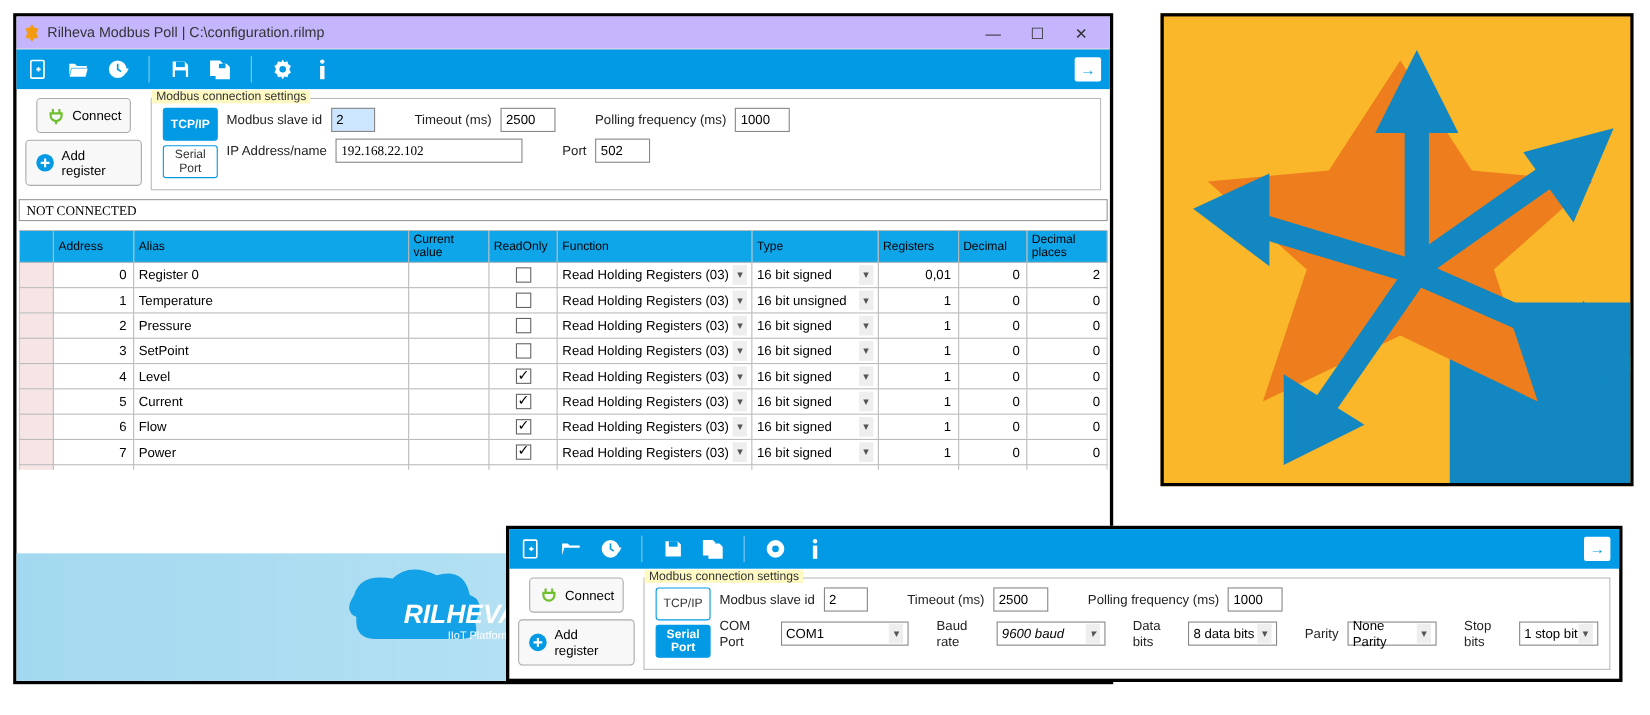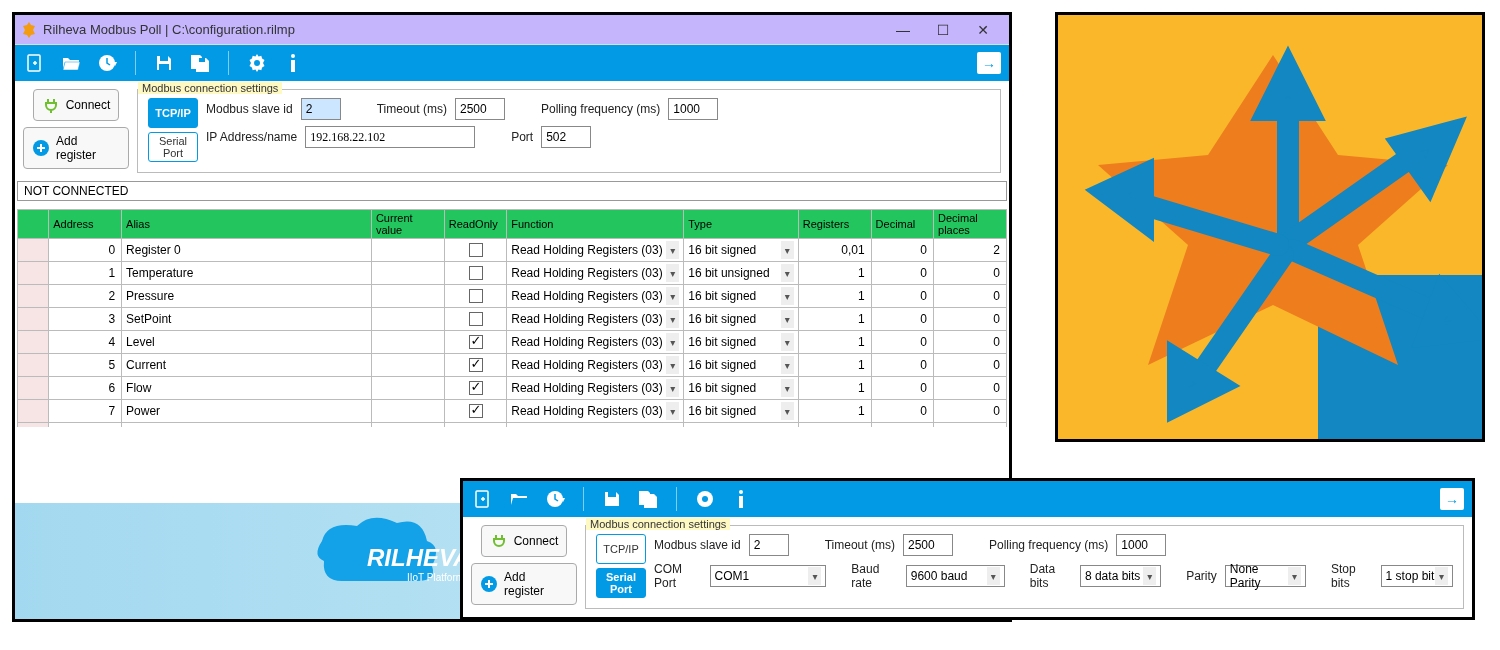--- a/index.html
+++ b/index.html
@@ -26,27 +26,27 @@
 .fieldset { border: 1px solid #bbb; padding: 8px 10px 10px 10px; position: relative; flex: 1; }
 .fieldset .legend { position: absolute; top: -8px; left: 0; background: #fef9c3; padding: 0 4px; font-size: 11px; color: #333; }
 .conn-row { display: flex; align-items: center; gap: 8px; margin-bottom: 6px; }
 .conn-row:last-child { margin-bottom: 0; }
 .tab-btn { width: 50px; height: 30px; border: 1px solid #029ae5; display: flex; align-items: center; justify-content: center; font-size: 11px; text-align: center; line-height: 1.1; border-radius: 3px; cursor: pointer; }
 .tab-btn.active { background: #029ae5; color: #fff; font-weight: bold; }
 .tab-btn:not(.active) { background: #fff; color: #333; }
 .label { font-size: 12px; color: #222; }
 .input { border: 1px solid #888; padding: 2px 4px; font-size: 12px; height: 22px; background: #fff; }
 
-.status-bar { border: 1px solid #999; margin: 0 2px; padding: 2px 6px; font-family: Liberation Sans, sans-serif; font-size: 12px; height: 20px; }
+.status-bar { border: 1px solid #999; margin: 0 2px; padding: 2px 6px; font-family: Liberation Serif, serif; font-size: 12px; height: 20px; }
 
 
 .table-wrap { margin: 8px 2px 0 2px; max-height: 218px; overflow: hidden; }
 table { border-collapse: collapse; width: 100%; }
 th, td { border: 1px solid #bbb; padding: 2px 4px; font-size: 12px; height: 22px; text-align: left; }
-th { background: #22c55e; font-weight: normal; font-size: 11px; }
+th { background: #0ea5e9; font-weight: normal; font-size: 11px; }
 td.pink { background: #f7e5e5; }
 td.right { text-align: right; padding-right: 6px; }
 td.center { text-align: center; }
 .chk { display: inline-block; width: 14px; height: 14px; border: 1px solid #666; vertical-align: middle; position: relative; }
 .chk.checked::after { content: "✓"; position: absolute; top: -3px; left: 1px; font-size: 13px; }
 .dd { display: flex; justify-content: space-between; align-items: center; }
 .dd .caret { color: #555; font-size: 10px; background: #eee; padding: 0 4px; height: 18px; display: flex; align-items: center; }
 
 
 .banner { position: absolute; bottom: 0; left: 0; right: 0; height: 116px; background: linear-gradient(to right, #a3d9f0, #c7e8f5); display: flex; align-items: center; justify-content: center; overflow: hidden; }
@@ -497,21 +497,21 @@
             <input class="input" style="width: 50px;" value="1000">
           </div>
           <div class="conn-row">
             <span class="label">COM Port</span>
             <div class="input dd" style="width:130px;">
                 <span>COM1</span>
                 <span class="caret">▾</span>
               </div>
             <span style="width:10px;"></span>
             <span class="label">Baud rate</span>
-            <div class="input dd" style="width:110px;">
+            <div class="input dd" style="width:110px;font-style:italic;">
                 <span>9600 baud</span>
                 <span class="caret">▾</span>
               </div>
             <span style="width:10px;"></span>
             <span class="label">Data bits</span>
             <div class="input dd" style="width:90px;">
                 <span>8 data bits</span>
                 <span class="caret">▾</span>
               </div>
             <span style="width:10px;"></span>

